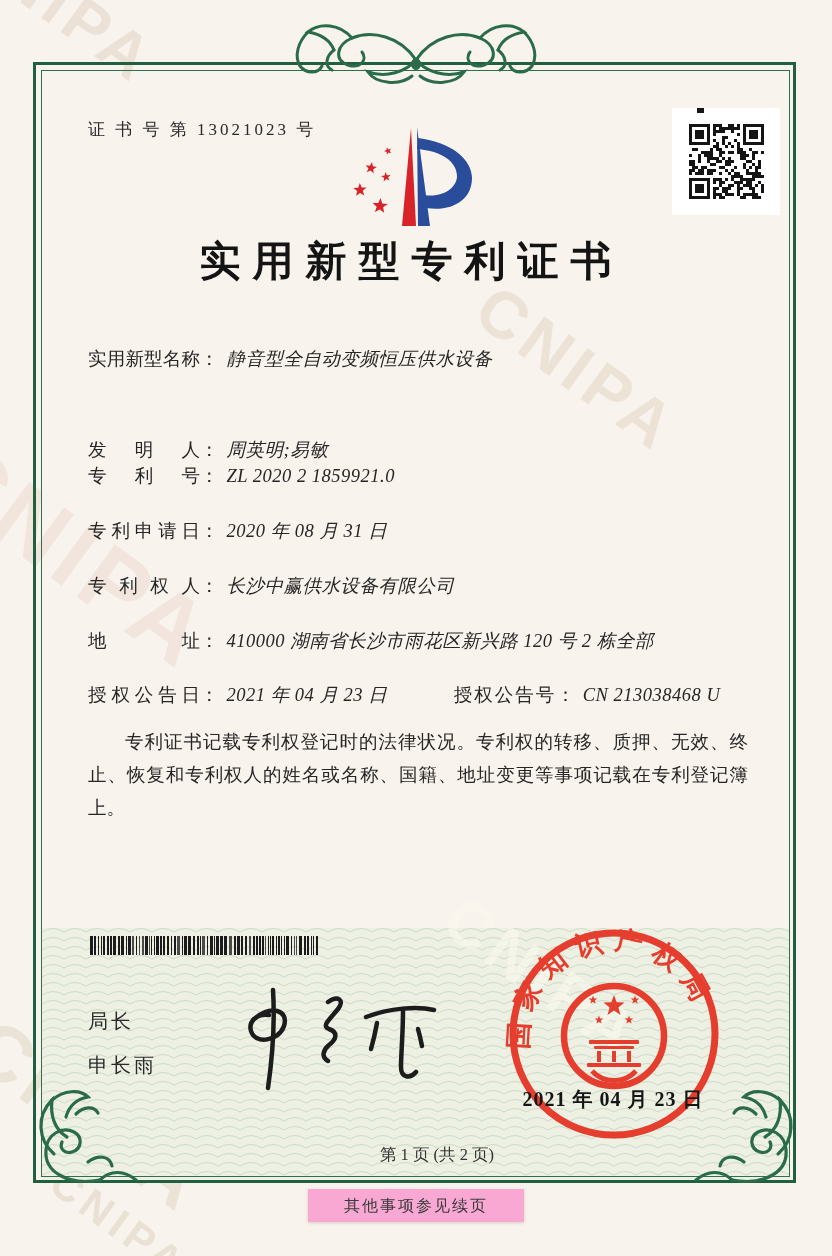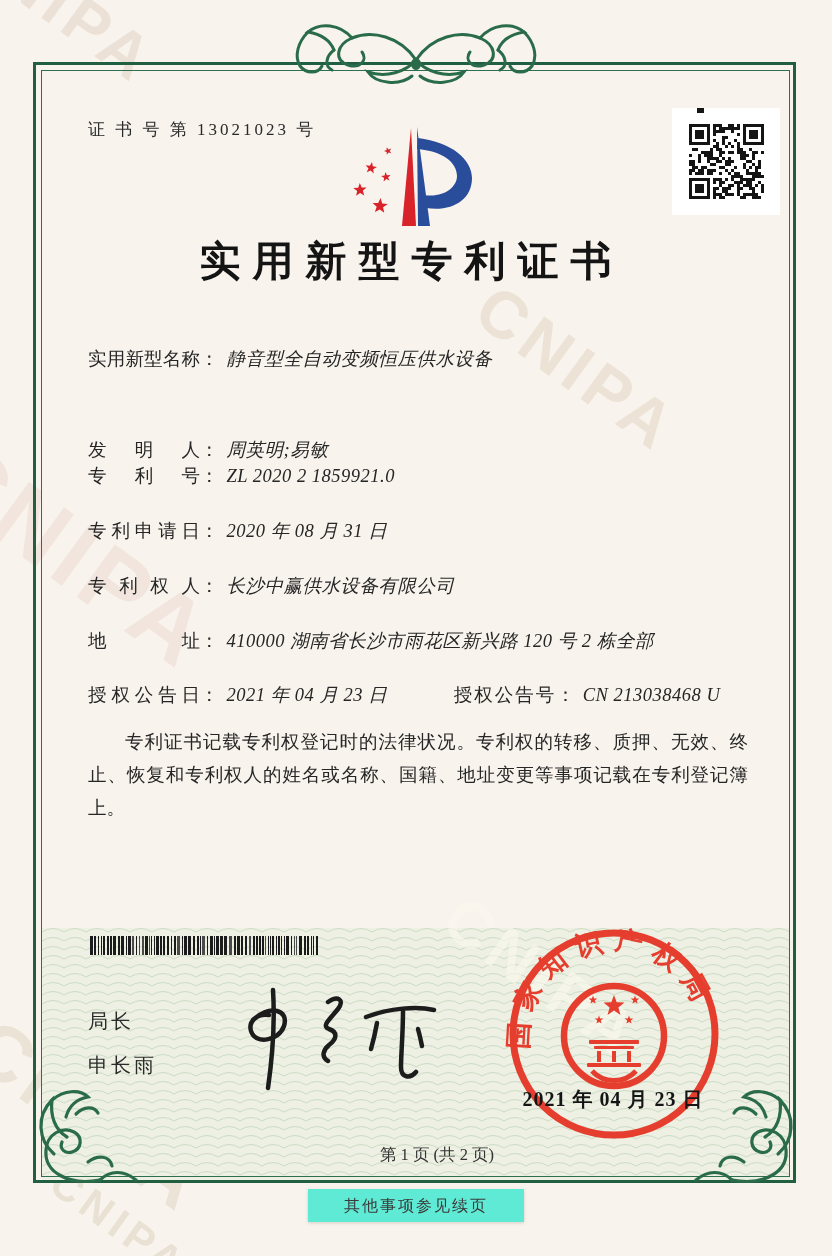--- a/index.html
+++ b/index.html
@@ -37,21 +37,21 @@
   .body-text p{margin:0;text-indent:2em;}
   
   .barcode{left:90px;top:936px;width:234px;height:19px;}
   .officer{left:88px;font-size:20px;letter-spacing:3px;color:#2b2b2b;
            font-family:"Liberation Sans","DejaVu Sans",sans-serif;}
   .signature{left:225px;top:982px;}
   .seal{left:503px;top:926px;}
   .seal-date{left:503px;top:1086px;width:220px;text-align:center;font-size:20px;
              letter-spacing:1px;color:#151515;font-weight:bold;}
   .page-info{left:33px;top:1144px;width:808px;text-align:center;font-size:16.5px;color:#333;}
-  .cont-note{left:308px;top:1189px;width:216px;height:33px;background:#5eead4;
+  .cont-note{left:308px;top:1189px;width:216px;height:33px;background:#f9a8d4;
              box-shadow:0 1px 3px rgba(150,140,120,.35);
              text-align:center;line-height:33px;font-size:16px;color:#3a3a3a;letter-spacing:2px;}
 </style>
 </head>
 <body>
 
 <div class="abs wm" style="left:-55px;top:-35px;font-size:64px;color:rgba(222,205,188,0.45);">CNIPA</div>
 <div class="abs wm" style="left:462px;top:330px;font-size:66px;color:rgba(225,213,196,0.55);">CNIPA</div>
 <div class="abs wm" style="left:-85px;top:500px;font-size:94px;color:rgba(235,216,205,0.5);">CNIPA</div>
 <div class="abs wm" style="left:-45px;top:1070px;font-size:78px;color:rgba(216,203,182,0.4);">CNIPA</div>

